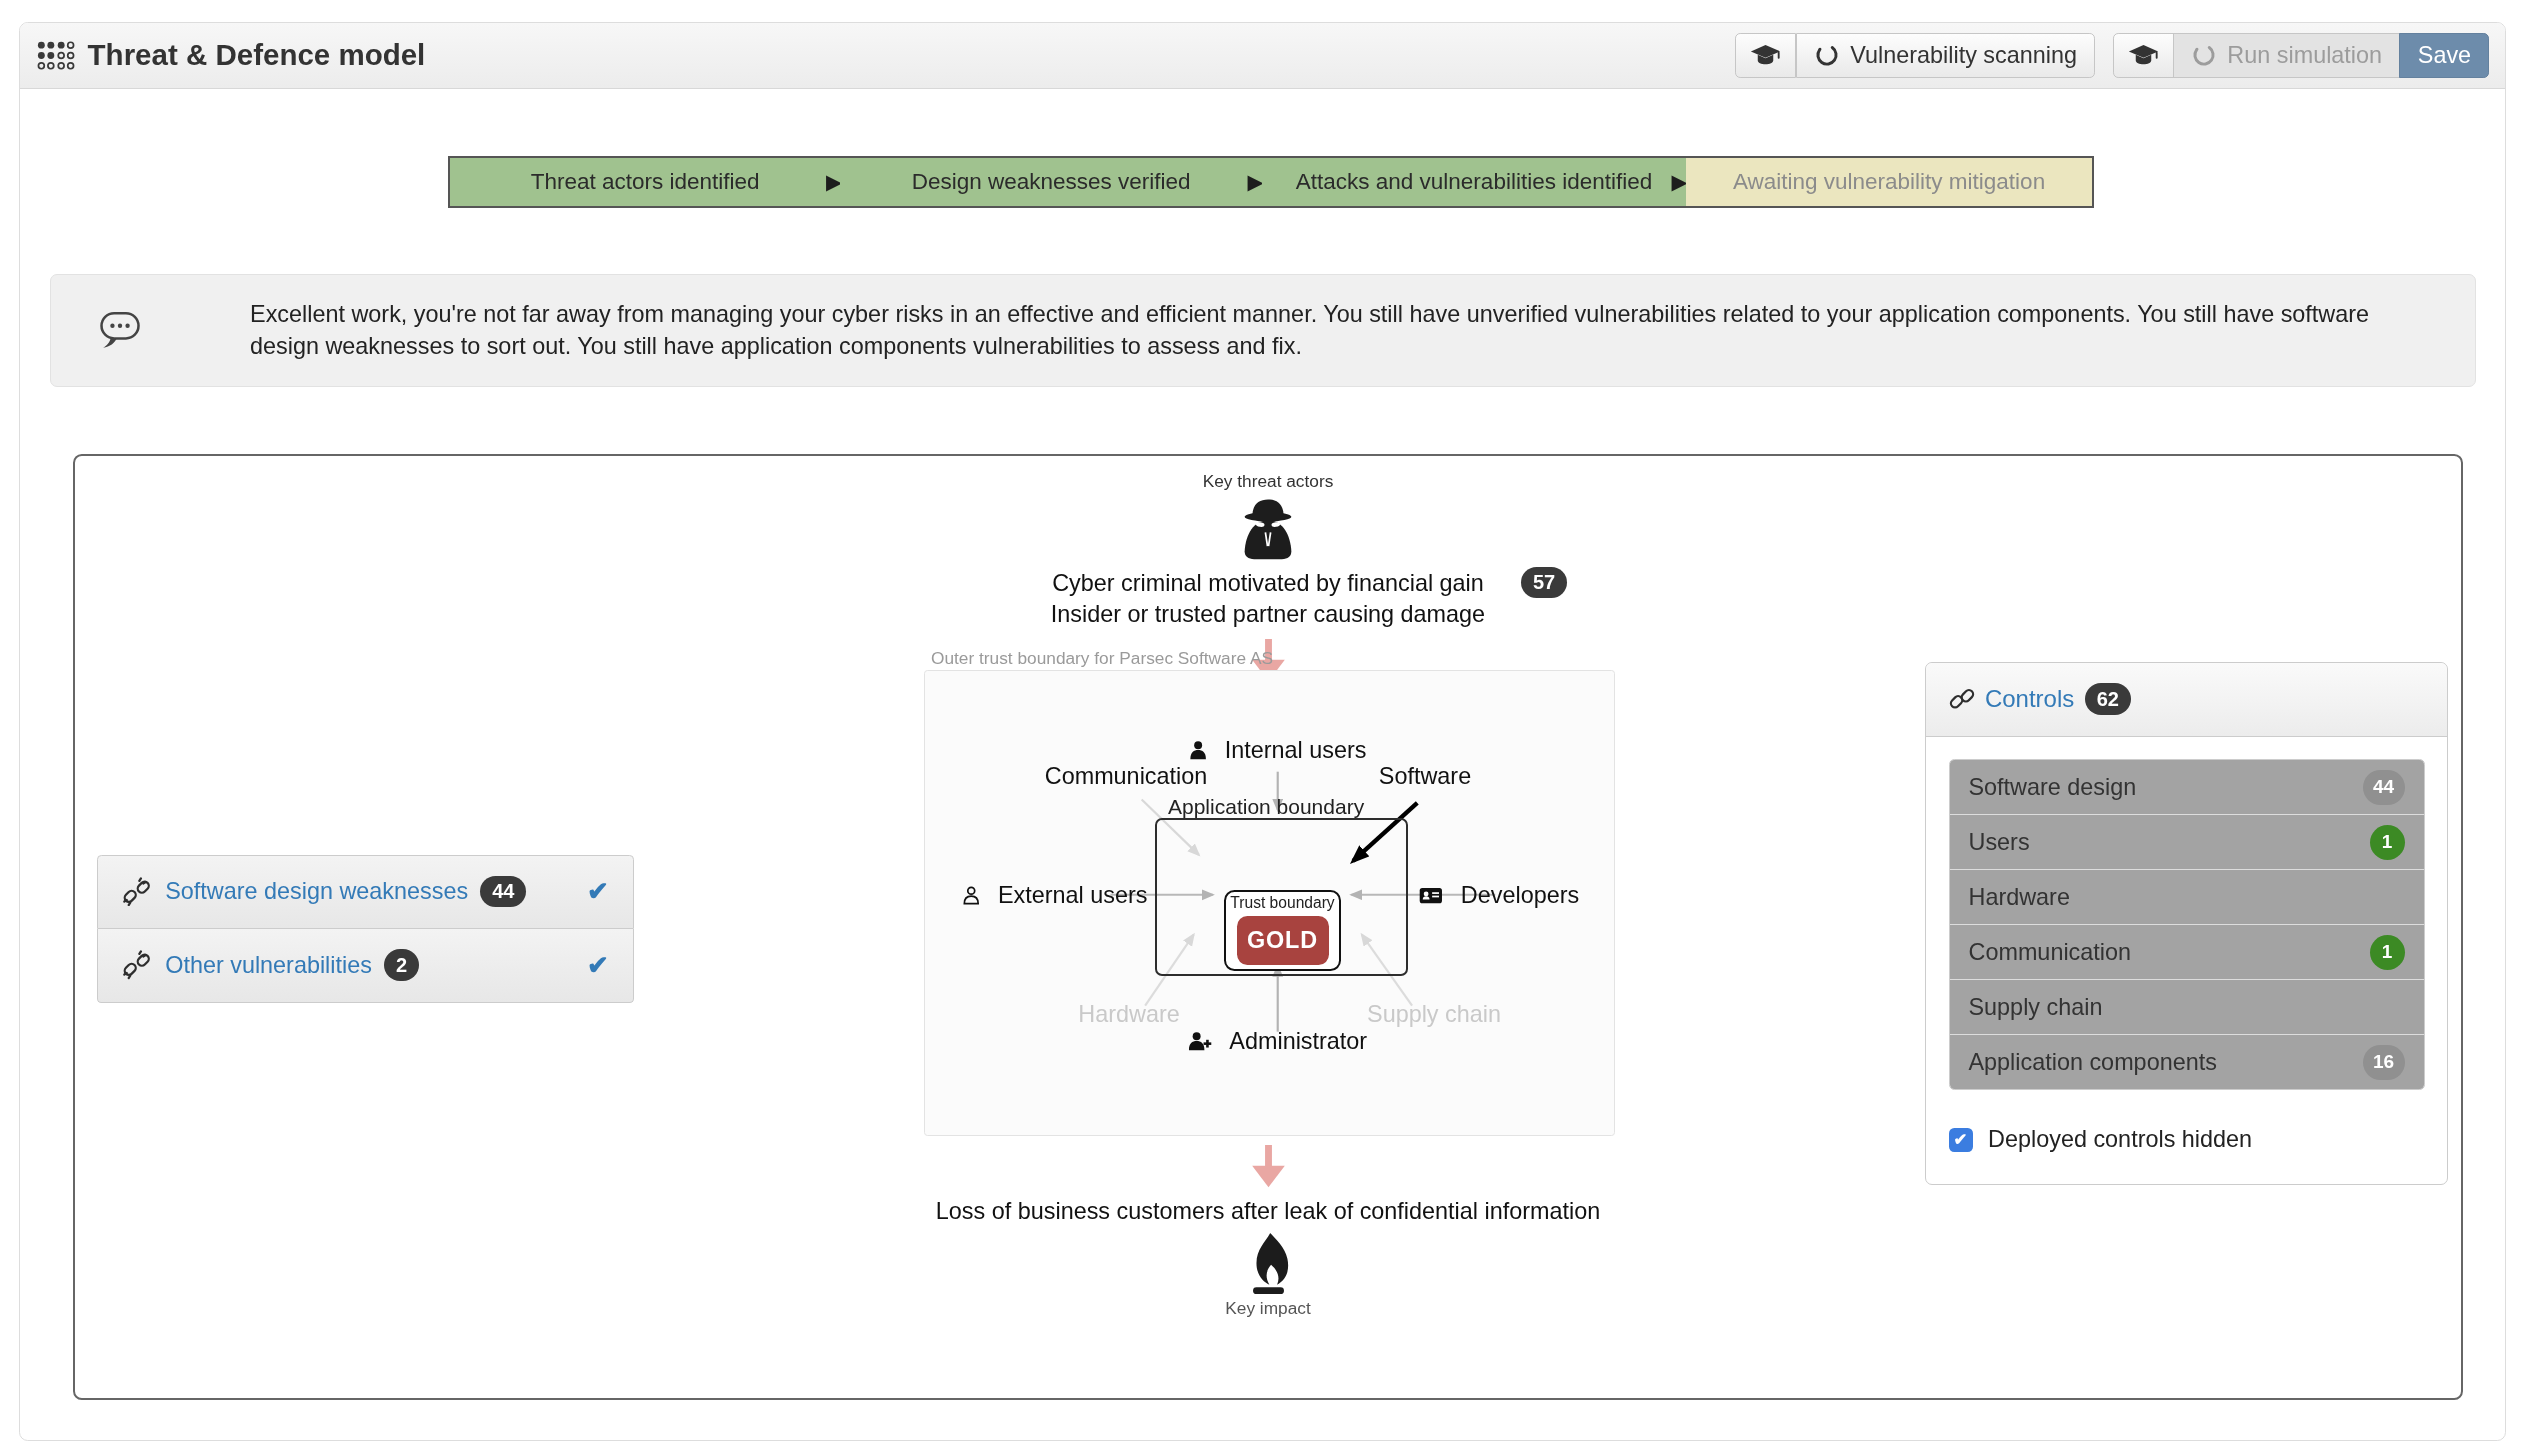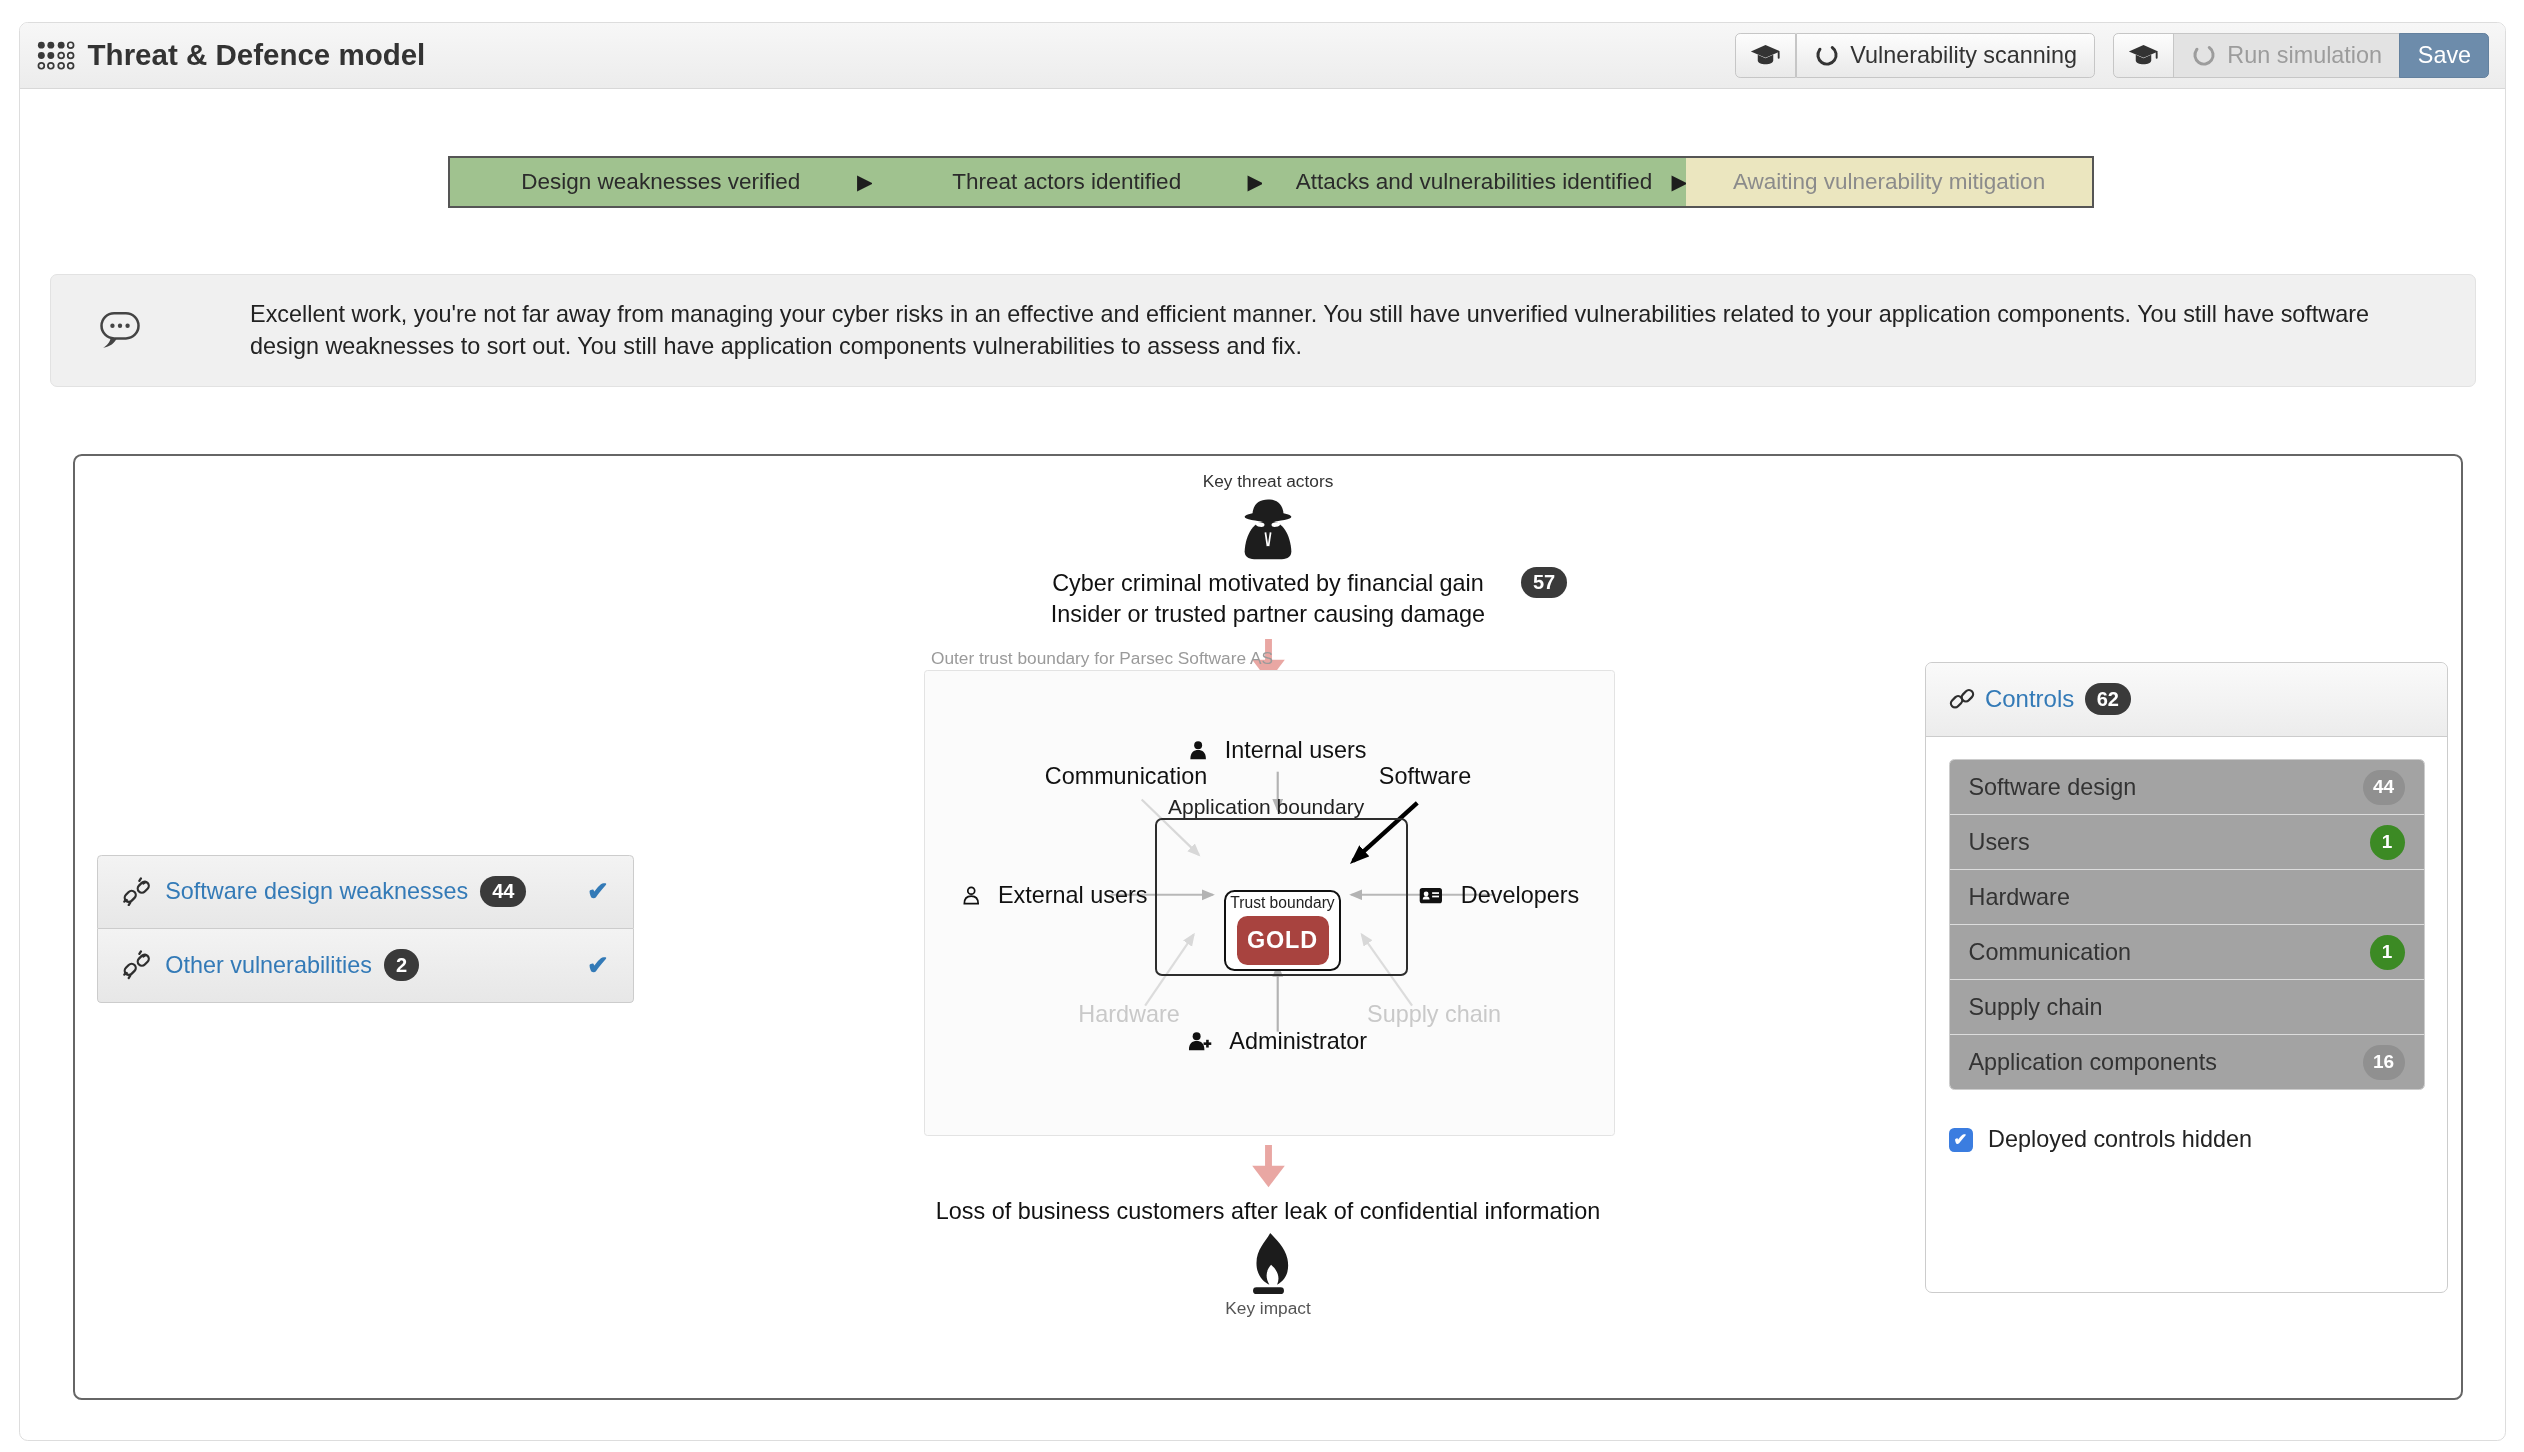--- a/index.html
+++ b/index.html
@@ -67,21 +67,21 @@
   .vuln-panel{position:absolute;left:21.7px;top:399px;width:537px;z-index:5;}
   .vuln-row{height:74px;display:flex;align-items:center;padding:0 24px;box-sizing:border-box;
     background:linear-gradient(180deg,#f3f3f3,#e7e7e7);border:0.9px solid #ccc;}
   .vuln-row:first-child{border-radius:4.3px 4.3px 0 0;}
   .vuln-row:last-child{border-radius:0 0 4.3px 4.3px;border-top:none;}
   .vuln-label{color:#337ab7;font-size:23.4px;margin-left:14px;}
   .vuln-row .badge-dark{margin-left:12px;}
   .check{margin-left:auto;color:#337ab7;}
   .check::after{content:"\2714";font-size:26px;font-weight:700;}
   
-  .controls{position:absolute;left:1850px;top:206px;width:523px;height:631px;background:#fff;
+  .controls{position:absolute;left:1850px;top:206px;width:523px;height:523px;background:#fff;
     border:0.9px solid #ccc;border-radius:7px;z-index:5;box-sizing:border-box;text-align:right;}
   .controls-head{height:73px;display:flex;align-items:center;padding:0 22.5px;
     background:linear-gradient(180deg,#fafafa,#ececec);border-bottom:0.9px solid #ccc;border-radius:7px 7px 0 0;}
   .controls-title{color:#337ab7;font-size:24px;margin-left:10.4px;}
   .controls-head .badge-dark{margin-left:10.4px;}
   .controls-body{padding:22.5px;}
   .ctl-table{border:0.9px solid #ccc;border-radius:5.2px;overflow:hidden;}
   .ctl-row{height:54px;display:flex;align-items:center;padding:0 19px;font-size:23.4px;color:#333;background:#a3a3a3;gap:34px;}
   .ctl-row + .ctl-row{border-top:0.9px solid #ddd;}
   .ctl-badge{margin-left:auto;display:none;color:#fff;font-weight:700;font-size:19px;
@@ -149,26 +149,26 @@
             <circle cx="15" cy="15" r="10.5" fill="none" stroke="#9c9c9c" stroke-width="3.4" stroke-dasharray="50 16" stroke-linecap="round" transform="rotate(-55 15 15)"></circle>
           </svg>
           <span>Run simulation</span>
         </button>
         <button class="btn save">Save</button>
       </div>
     </div>
   </header>
 
   <div class="progress">
+    <div class="stage s1" data-status="complete">
+      <span>Threat actors identified</span>
+      <span class="sep"></span>
+    </div>
     <div class="stage s2" data-status="complete">
       <span>Design weaknesses verified</span>
-      <span class="sep"></span>
-    </div>
-    <div class="stage s1" data-status="complete">
-      <span>Threat actors identified</span>
       <span class="sep"></span>
     </div>
     <div class="stage s3" data-status="complete">
       <span>Attacks and vulnerabilities identified</span>
       <span class="sep"></span>
     </div>
     <div class="stage s4" data-status="pending">
       <span>Awaiting vulnerability mitigation</span>
     </div>
   </div>

